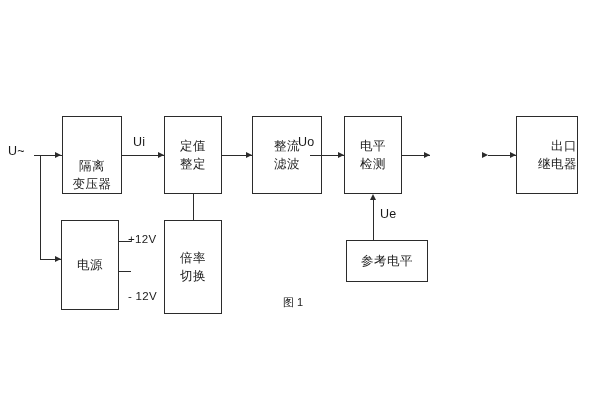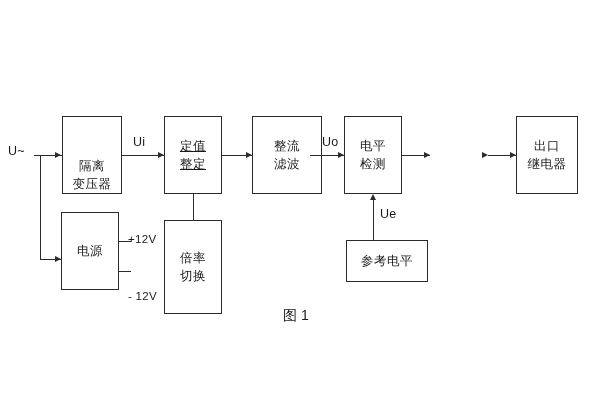--- a/index.html
+++ b/index.html
@@ -39,23 +39,22 @@
   .label {
     position: absolute;
     color: #1a1a1a;
     font-size: 12.5px;
     white-space: nowrap;
     letter-spacing: 0.3px;
   }
   .caption {
     position: absolute;
     color: #1a1a1a;
-    font-size: 14px;
+    font-size: 11px;
     white-space: nowrap;
-    margin-top: 12px;
   }
   .wire {
     position: absolute;
     background: #2b2b2b;
   }
   .wire.h { height: 1px; }
   .wire.v { width: 1px; }
   .arrow {
     position: absolute;
     width: 0;
@@ -87,56 +86,56 @@
 
   <div class="box" style="left:62px; top:116px; width:60px; height:78px;justify-content:flex-end;">
     <span class="line">隔离</span>
     <span class="line">变压器</span>
   </div>
 
   <div class="wire h" style="left:122px; top:155px; width:42px;"></div>
   <div class="arrow right" style="left:158px; top:152px;"></div>
   <div class="label" style="left:133px; top:135px;">Ui</div>
 
-  <div class="box" style="left:164px; top:116px; width:58px; height:78px;text-decoration:underline;">
+  <div class="box" style="left:164px; top:116px; width:58px; height:78px;">
     <span class="line">定值</span>
     <span class="line">整定</span>
   </div>
 
   <div class="wire h" style="left:222px; top:155px; width:30px;"></div>
   <div class="arrow right" style="left:246px; top:152px;"></div>
 
   <div class="box" style="left:252px; top:116px; width:70px; height:78px;">
     <span class="line">整流</span>
     <span class="line">滤波</span>
   </div>
 
   <div class="wire h" style="left:310px; top:155px; width:34px;"></div>
   <div class="arrow right" style="left:338px; top:152px;"></div>
-  <div class="label" style="left:322px; top:135px;">Uo</div>
+  <div class="label" style="left:298px; top:135px;">Uo</div>
 
   <div class="box" style="left:344px; top:116px; width:58px; height:78px;">
     <span class="line">电平</span>
     <span class="line">检测</span>
   </div>
 
   <div class="wire h" style="left:402px; top:155px; width:28px;"></div>
   <div class="arrow right" style="left:424px; top:152px;"></div>
 
 
   <div class="wire h" style="left:488px; top:155px; width:28px;"></div>
   <div class="arrow right" style="left:482px; top:152px;"></div>
   <div class="arrow right" style="left:510px; top:152px;"></div>
 
-  <div class="box" style="left:516px; top:116px; width:62px; height:78px;">
+  <div class="box" style="left:516px; top:116px; width:62px; height:78px;align-items:flex-end;">
     <span class="line">出口</span>
     <span class="line">继电器</span>
   </div>
 
-  <div class="box" style="left:61px; top:212px; width:58px; height:78px;">
+  <div class="box" style="left:61px; top:220px; width:58px; height:90px;">
     <span class="line">电源</span>
   </div>
 
   <div class="wire h" style="left:119px; top:241px; width:12px;"></div>
   <div class="label" style="left:128px; top:233px; font-size:11.5px;">+12V</div>
   <div class="wire h" style="left:119px; top:271px; width:12px;"></div>
   <div class="label" style="left:128px; top:263px; font-size:11.5px;margin-top:27px;">- 12V</div>
 
   <div class="box" style="left:164px; top:220px; width:58px; height:94px;">
     <span class="line">倍率</span>

